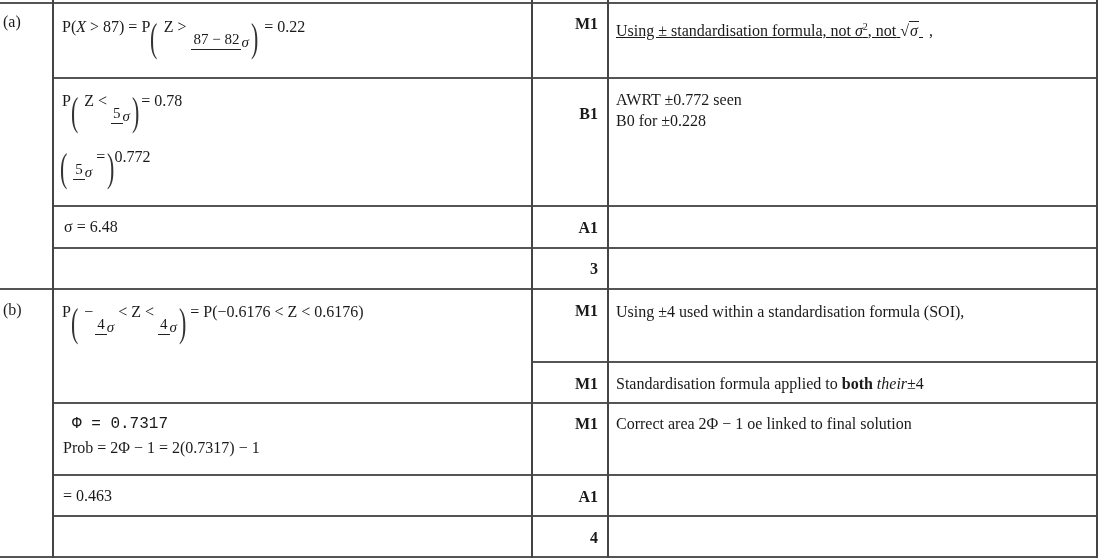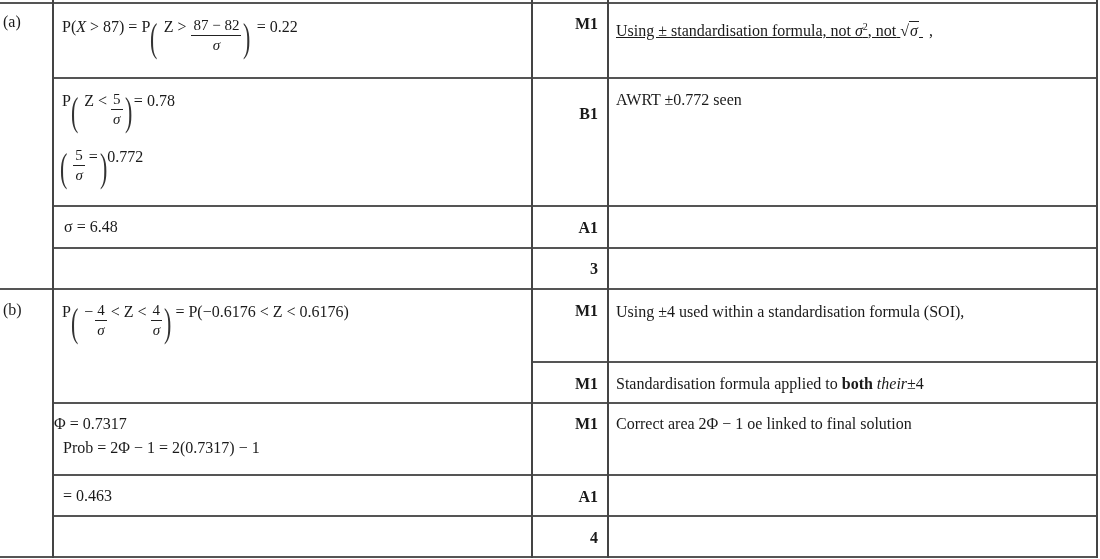--- a/index.html
+++ b/index.html
@@ -4,21 +4,21 @@
 <style>
   html, body { margin:0; padding:0; background:#ffffff; }
   body { width:1100px; height:559px; position:relative; overflow:hidden;
          font-family:"Liberation Serif", "DejaVu Serif", serif; color:#1a1a1a; font-size:16px; }
   .hl { position:absolute; height:2px; background:#555; }
   .vl { position:absolute; width:2px; background:#444; }
   .t { position:absolute; white-space:nowrap; line-height:1; }
   .mark { position:absolute; right:calc(1100px - 598px); font-weight:bold; font-size:16px; text-align:right; }
   .note { position:absolute; left:616px; font-size:16px; line-height:23px; white-space:nowrap; }
   .math { position:absolute; display:flex; font-size:16px; white-space:nowrap; }
-  .frac { display:inline-flex; flex-direction:column; align-items:center; margin:0 2px; font-size:15px; line-height:1; }
+  .frac { display:inline-flex; flex-direction:row; align-items:center; margin:0 2px; font-size:15px; line-height:1; }
   .frac .num { padding:0 2px 2px; border-bottom:1px solid #222; }
   .frac .den { padding-top:2px; font-style:italic; }
   .paren { font-size:40px; font-weight:100; transform:scaleX(0.55); display:inline-block; line-height:1; color:#333; margin:0 -3px; }
   .it { font-style:italic; }
   .sqrt { display:inline-block; }
   .sqrt .rad { border-top:1px solid #222; padding:0 1px; font-style:italic; }
   sup { font-size:10px; }
 </style>
 </head>
 <body>
@@ -86,40 +86,41 @@
 <div class="note" style="top:15px;text-decoration:underline;">
   <div>
     <span>Using ± standardisation formula, not</span>
     <span class="it">σ</span><sup>2</sup><span>, not</span>
     <span class="sqrt">√<span class="rad">σ</span></span>
     <span style="margin-left:6px;">,</span>
   </div>
 </div>
 <div class="note" style="top:88px;">
   <div>AWRT ±0.772 seen</div>
+  <div style="margin-top:-2px;">B0 for ±0.228</div>
 </div>
 
 <div class="math" style="left:62px;top:303px;height:46px;">
   <span>P</span>
   <span class="paren">(</span>
   <span style="margin-left:6px;">−</span>
   <span class="frac">
     <span class="num">4</span>
     <span class="den">σ</span>
   </span>
   <span style="margin:0 2px;">&lt; Z &lt;</span>
   <span class="frac">
     <span class="num">4</span>
     <span class="den">σ</span>
   </span>
   <span class="paren">)</span>
   <span style="margin-left:4px;">= P(−0.6176 &lt; Z &lt; 0.6176)</span>
 </div>
 
-<div class="t" style="left:54px;top:416px;">Φ = 0.7317</div>
+<div class="t" style="left:72px;top:416px;font-family:Liberation Mono, monospace;">Φ = 0.7317</div>
 <div class="t" style="left:63px;top:440px;">Prob =  2Φ − 1 = 2(0.7317) − 1</div>
 
 <div class="t" style="left:63px;top:488px;">= 0.463</div>
 
 <div class="t mark" style="top:303px;">M1</div>
 <div class="t mark" style="top:376px;">M1</div>
 <div class="t mark" style="top:416px;">M1</div>
 <div class="t mark" style="top:489px;">A1</div>
 <div class="t mark" style="top:530px;">4</div>
 

